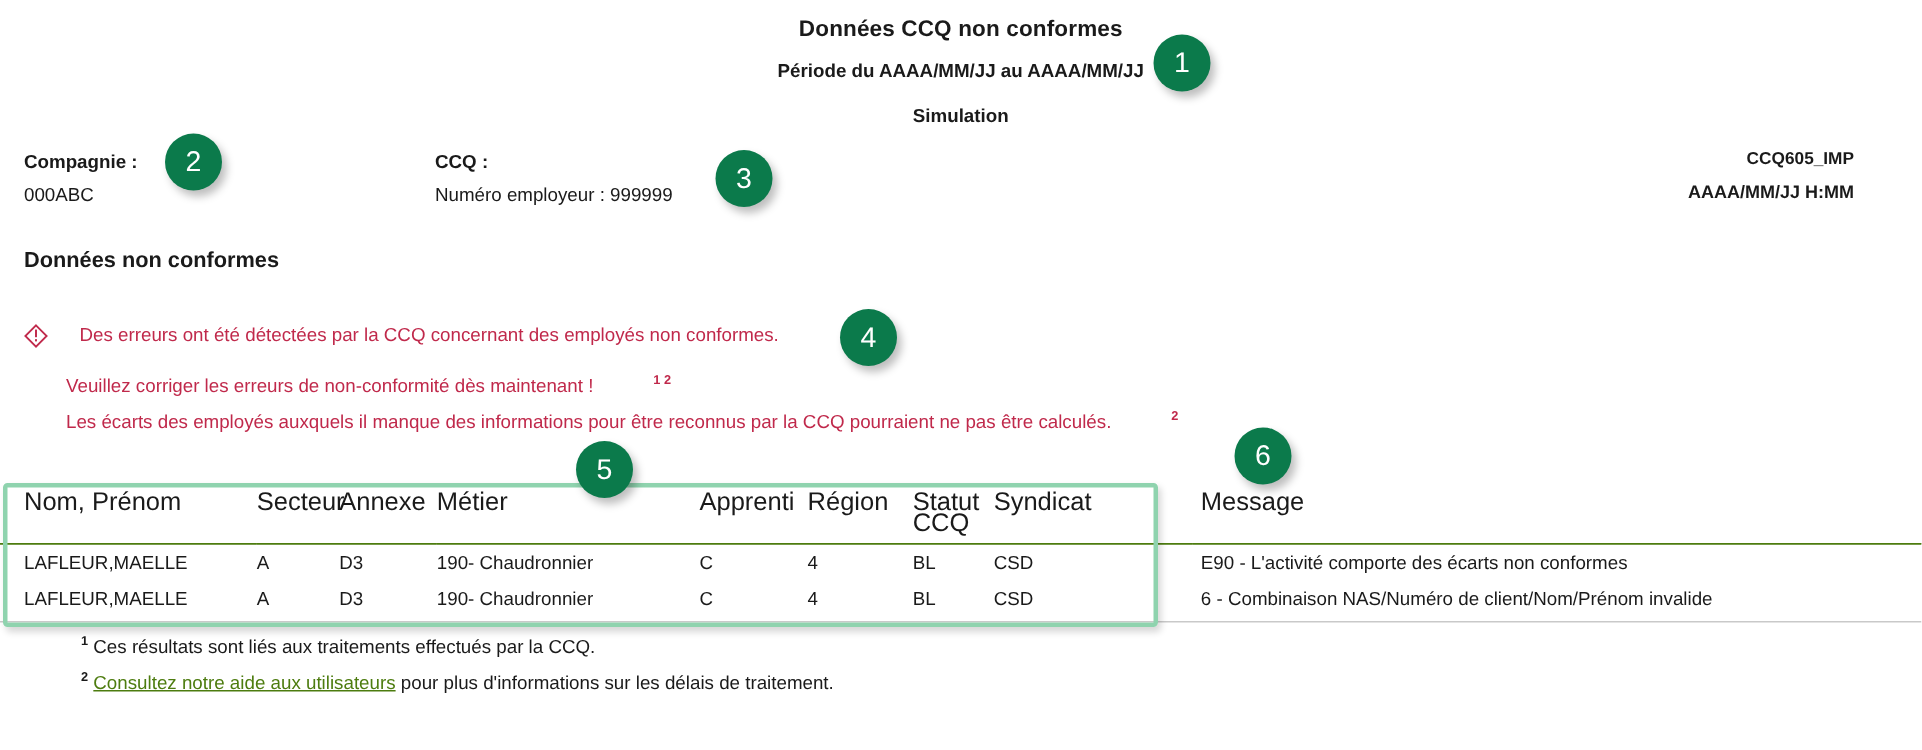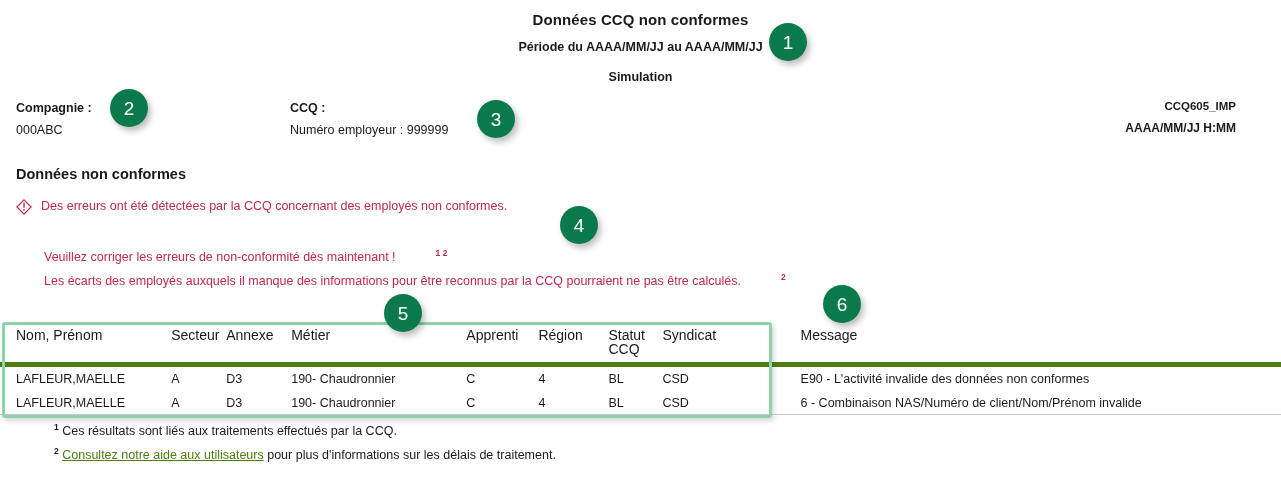--- a/index.html
+++ b/index.html
@@ -85,24 +85,24 @@
   .section-heading {
     position: absolute;
     left: 16px; top: 166px;
     font-size: 14.5px;
     font-weight: bold;
   }
 
   
   .alert-row {
     position: absolute;
-    left: 16px; top: 198px;
+    left: 16px; top: 215px;
     display: flex;
     align-items: flex-start;
-    gap: 9px;
+    gap: 21px;
   }
   .alert-icon {
     width: 16px;
     height: 16px;
     flex: 0 0 auto;
     margin-top: 1px;
   }
   .alert-main-text {
     font-size: 12.5px;
     color: #c0294b;
@@ -135,25 +135,25 @@
   }
   table.data-table {
     border-collapse: collapse;
     width: 1281px;
     table-layout: fixed;
     font-size: 12.5px;
   }
   table.data-table th {
     text-align: left;
     font-weight: normal;
-    font-size: 14px;
+    font-size: 17px;
     padding: 0 0 4px 0;
     vertical-align: top;
     line-height: 14px;
-    border-bottom: 5px solid #4d7c0f;
+    border-bottom: 1px solid #4d7c0f;
     height: 30px;
   }
   table.data-table td {
     padding: 5px 0 5px 0;
     font-size: 12.5px;
     vertical-align: top;
   }
   .col-nom   { width: 155px; padding-left: 16px !important; }
   .col-sect  { width: 55px; }
   .col-annexe{ width: 65px; }
@@ -277,21 +277,21 @@
     <tbody>
       <tr>
         <td class="col-nom">LAFLEUR,MAELLE</td>
         <td class="col-sect">A</td>
         <td class="col-annexe">D3</td>
         <td class="col-metier">190- Chaudronnier</td>
         <td class="col-appr">C</td>
         <td class="col-region">4</td>
         <td class="col-statut">BL</td>
         <td class="col-synd">CSD</td>
-        <td class="col-msg">E90 - L'activité invalide des données non conformes</td>
+        <td class="col-msg">E90 - L'activité comporte des écarts non conformes</td>
       </tr>
       <tr>
         <td class="col-nom">LAFLEUR,MAELLE</td>
         <td class="col-sect">A</td>
         <td class="col-annexe">D3</td>
         <td class="col-metier">190- Chaudronnier</td>
         <td class="col-appr">C</td>
         <td class="col-region">4</td>
         <td class="col-statut">BL</td>
         <td class="col-synd">CSD</td>

